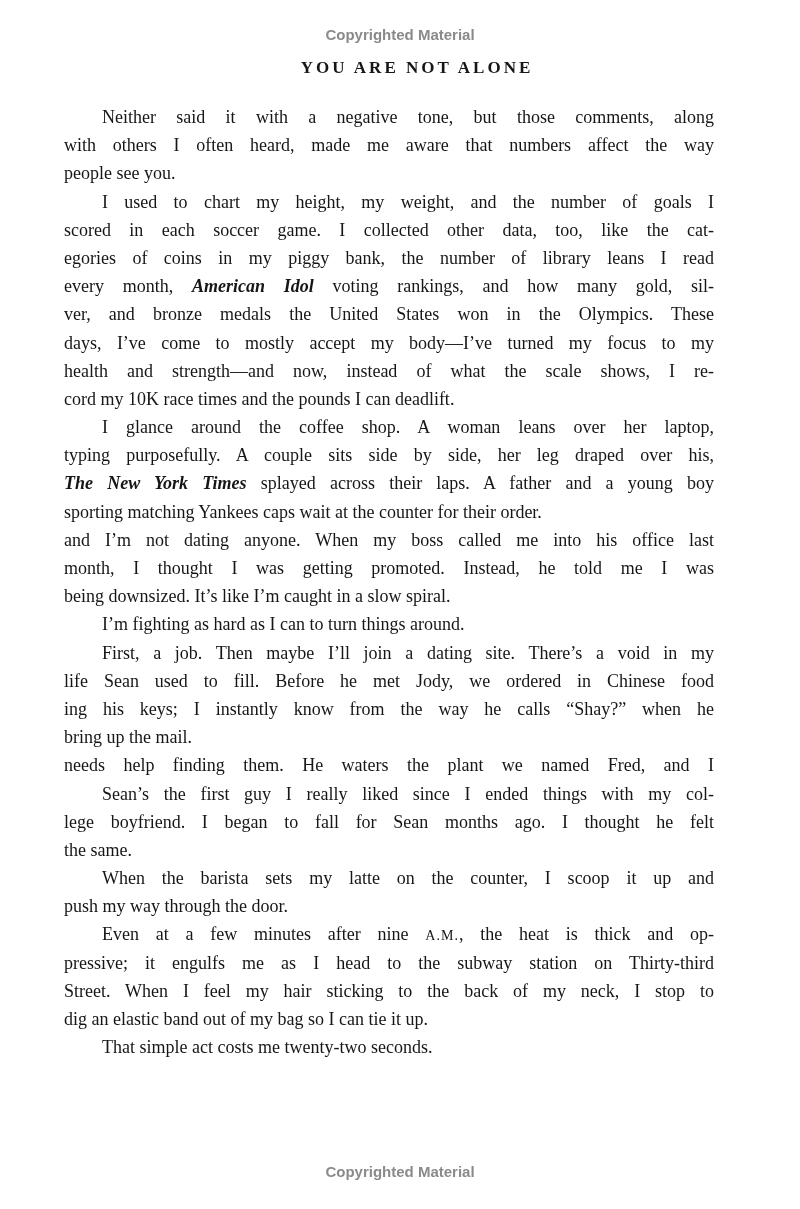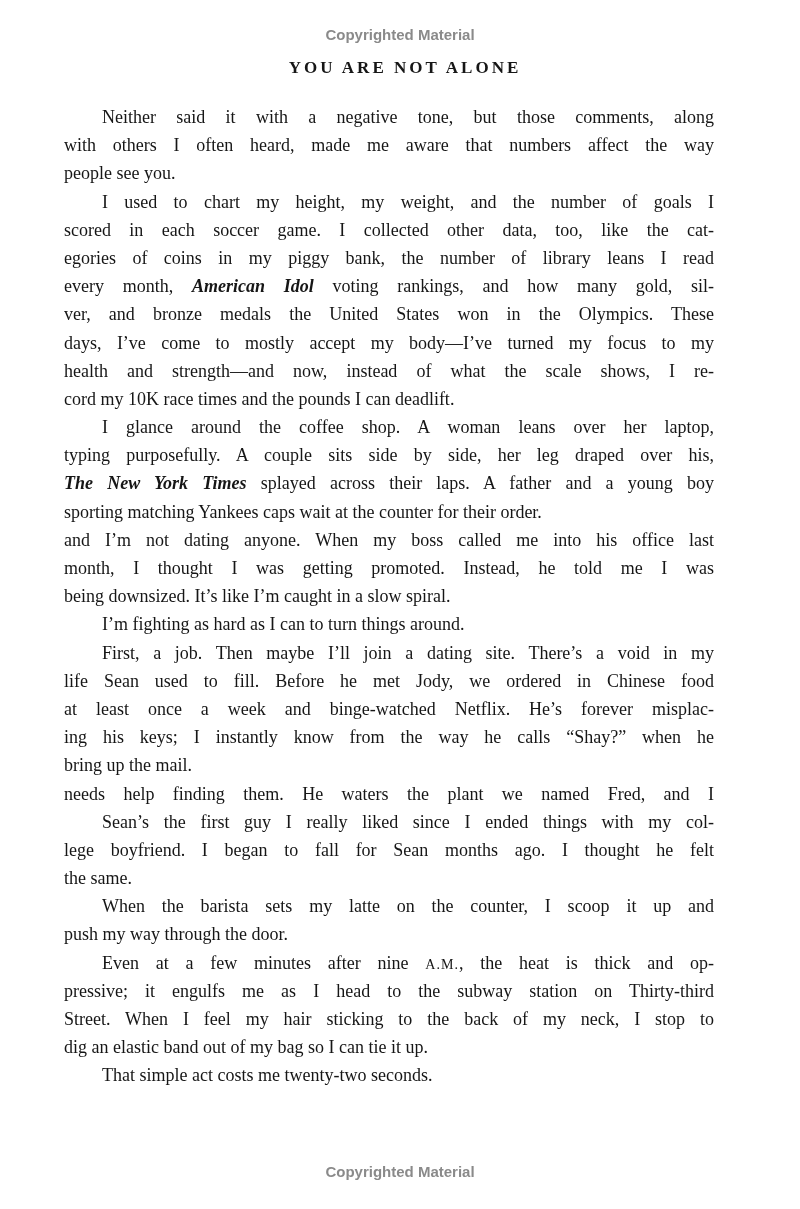--- a/index.html
+++ b/index.html
@@ -26,21 +26,21 @@
     font-family: "Liberation Sans", sans-serif;
     font-size: 15px;
     font-weight: 700;
     color: var(--notice);
   }
   .notice.top { top: 26px; }
   .notice.bottom { top: 1163px; }
   .header-row {
     position: absolute;
     top: 58px;
-    left: 80px;
+    left: 92px;
     width: 650px;
     height: 24px;
   }
   .running-title {
     width: 100%;
     text-align: center;
     font-size: 17px;
     font-weight: 700;
     letter-spacing: 3px;
     color: var(--text);
@@ -111,21 +111,20 @@
         <div class="line"><span>and I’m not dating anyone. When my boss called me into his office last</span></div>
         <div class="line"><span>month, I thought I was getting promoted. Instead, he told me I was</span></div>
         <div class="line last"><span>being downsized. It’s like I’m caught in a slow spiral.</span></div>
       </div>
       <div class="para">
         <div class="line first last"><span>I’m fighting as hard as I can to turn things around.</span></div>
       </div>
       <div class="para">
         <div class="line first"><span>First, a job. Then maybe I’ll join a dating site. There’s a void in my</span></div>
         <div class="line"><span>life Sean used to fill. Before he met Jody, we ordered in Chinese food</span></div>
-        <div class="line"><span>at least once a week and binge-watched Netflix. He’s forever misplac-</span></div>
         <div class="line"><span>ing his keys; I instantly know from the way he calls “Shay?” when he</span></div>
         <div class="line last"><span>bring up the mail.</span></div>
         <div class="line"><span>needs help finding them. He waters the plant we named Fred, and I</span></div>
       </div>
       <div class="para">
         <div class="line first"><span>Sean’s the first guy I really liked since I ended things with my col-</span></div>
         <div class="line"><span>lege boyfriend. I began to fall for Sean months ago. I thought he felt</span></div>
         <div class="line last"><span>the same.</span></div>
       </div>
       <div class="para">

